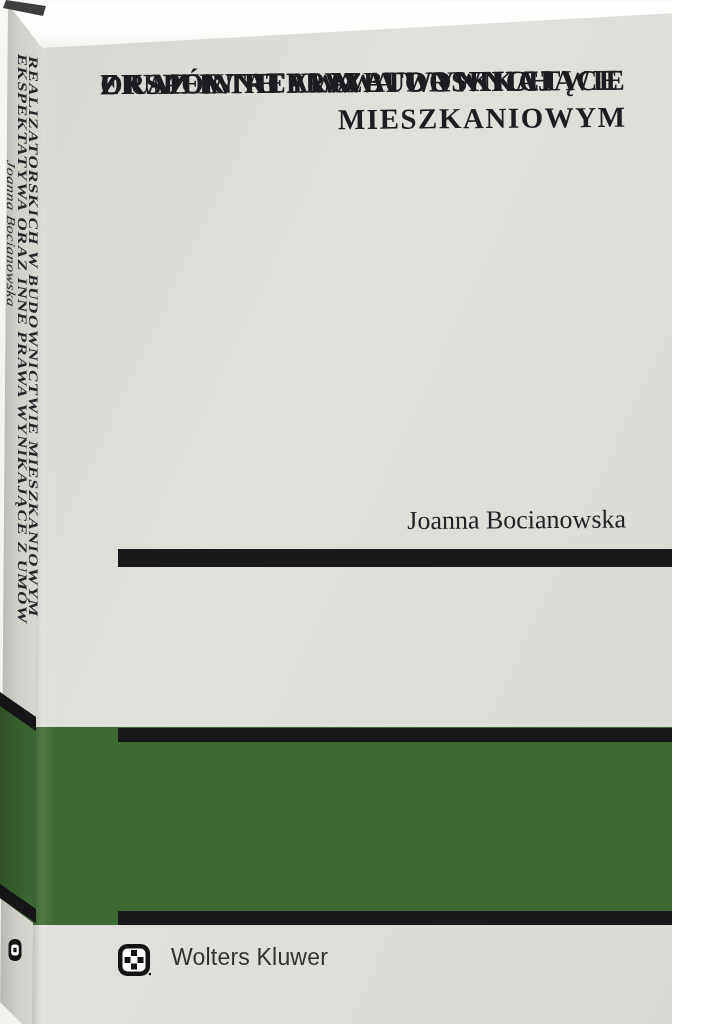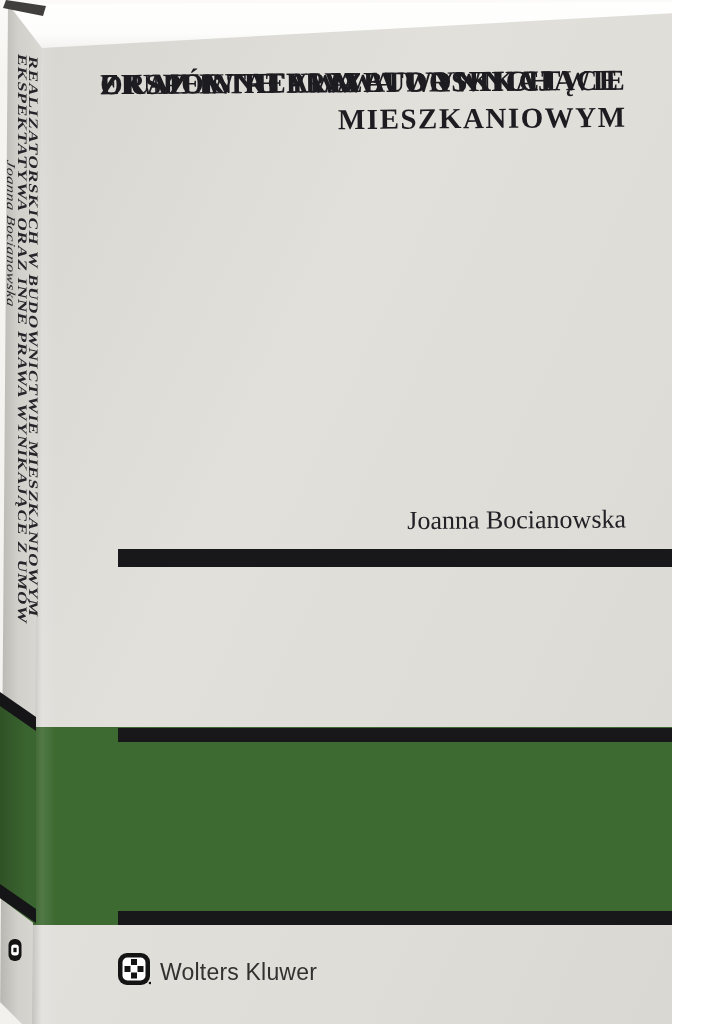--- a/index.html
+++ b/index.html
@@ -48,21 +48,21 @@
   .green-band{left:30px;top:727px;width:696px;height:198px;background:#3d6a31;}
   .rule-top{left:118px;top:728px;width:563px;height:14px;background:#18171a;}
   .rule-bottom{left:118px;top:911px;width:563px;height:14px;background:#18171a;}
 
   .hinge-shadow{
     left:30px;top:48px;width:26px;height:976px;
     background:linear-gradient(90deg,rgba(0,0,0,0.16),rgba(255,255,255,0.10) 45%,rgba(0,0,0,0) 100%);
   }
 
   
-  .publisher{left:118px;top:944px;width:300px;height:42px;display:flex;align-items:flex-end;gap:9px;position:absolute;}
+  .publisher{left:118px;top:944px;width:300px;height:42px;display:flex;align-items:flex-start;gap:20px;position:absolute;}
   .publisher .wk-icon{position:static;width:33px;height:33px;display:block;}
   .publisher .wk-name{
     position:static;
     font-family:"Liberation Sans",sans-serif;
     font-size:23px;color:#323130;letter-spacing:0.2px;white-space:nowrap;
   }
 
   
   .spine{
     left:0;top:0;width:60px;height:1024px;

